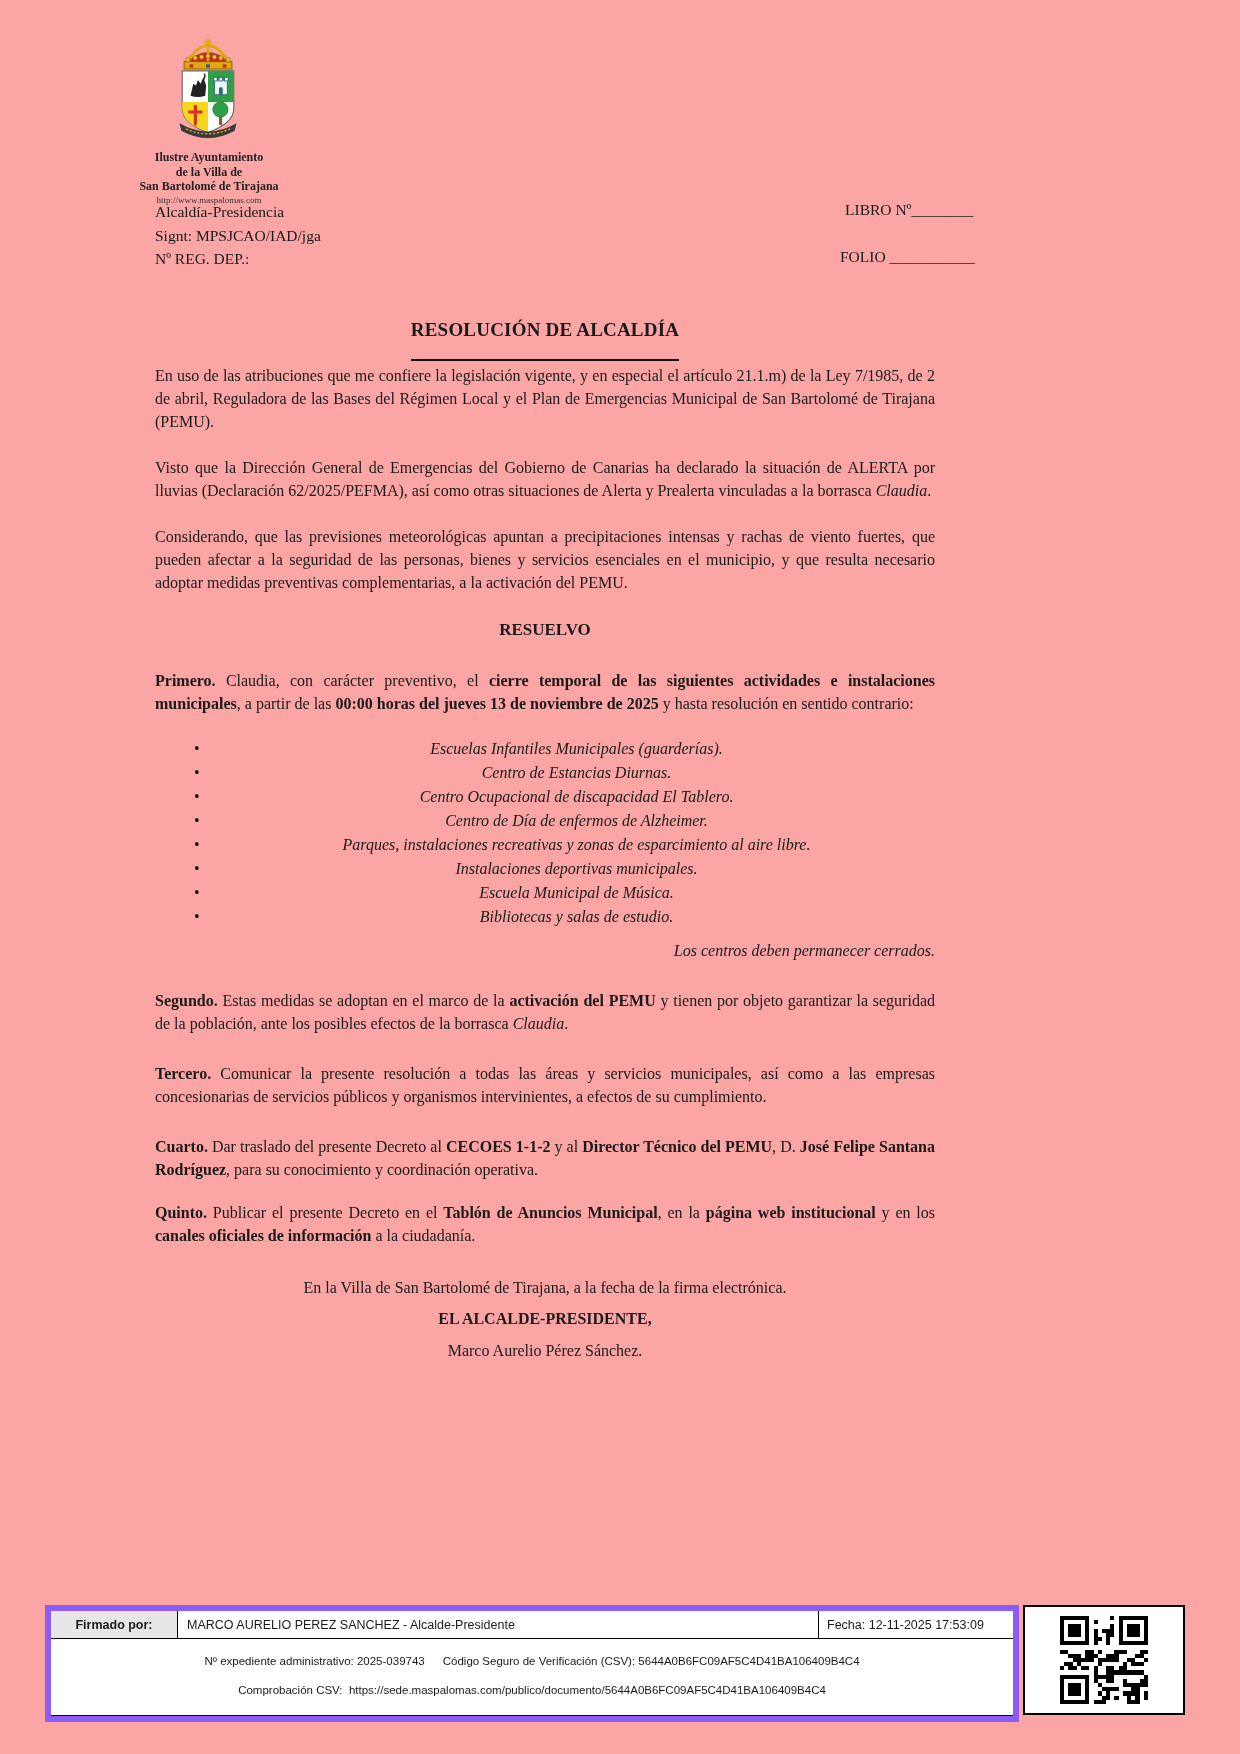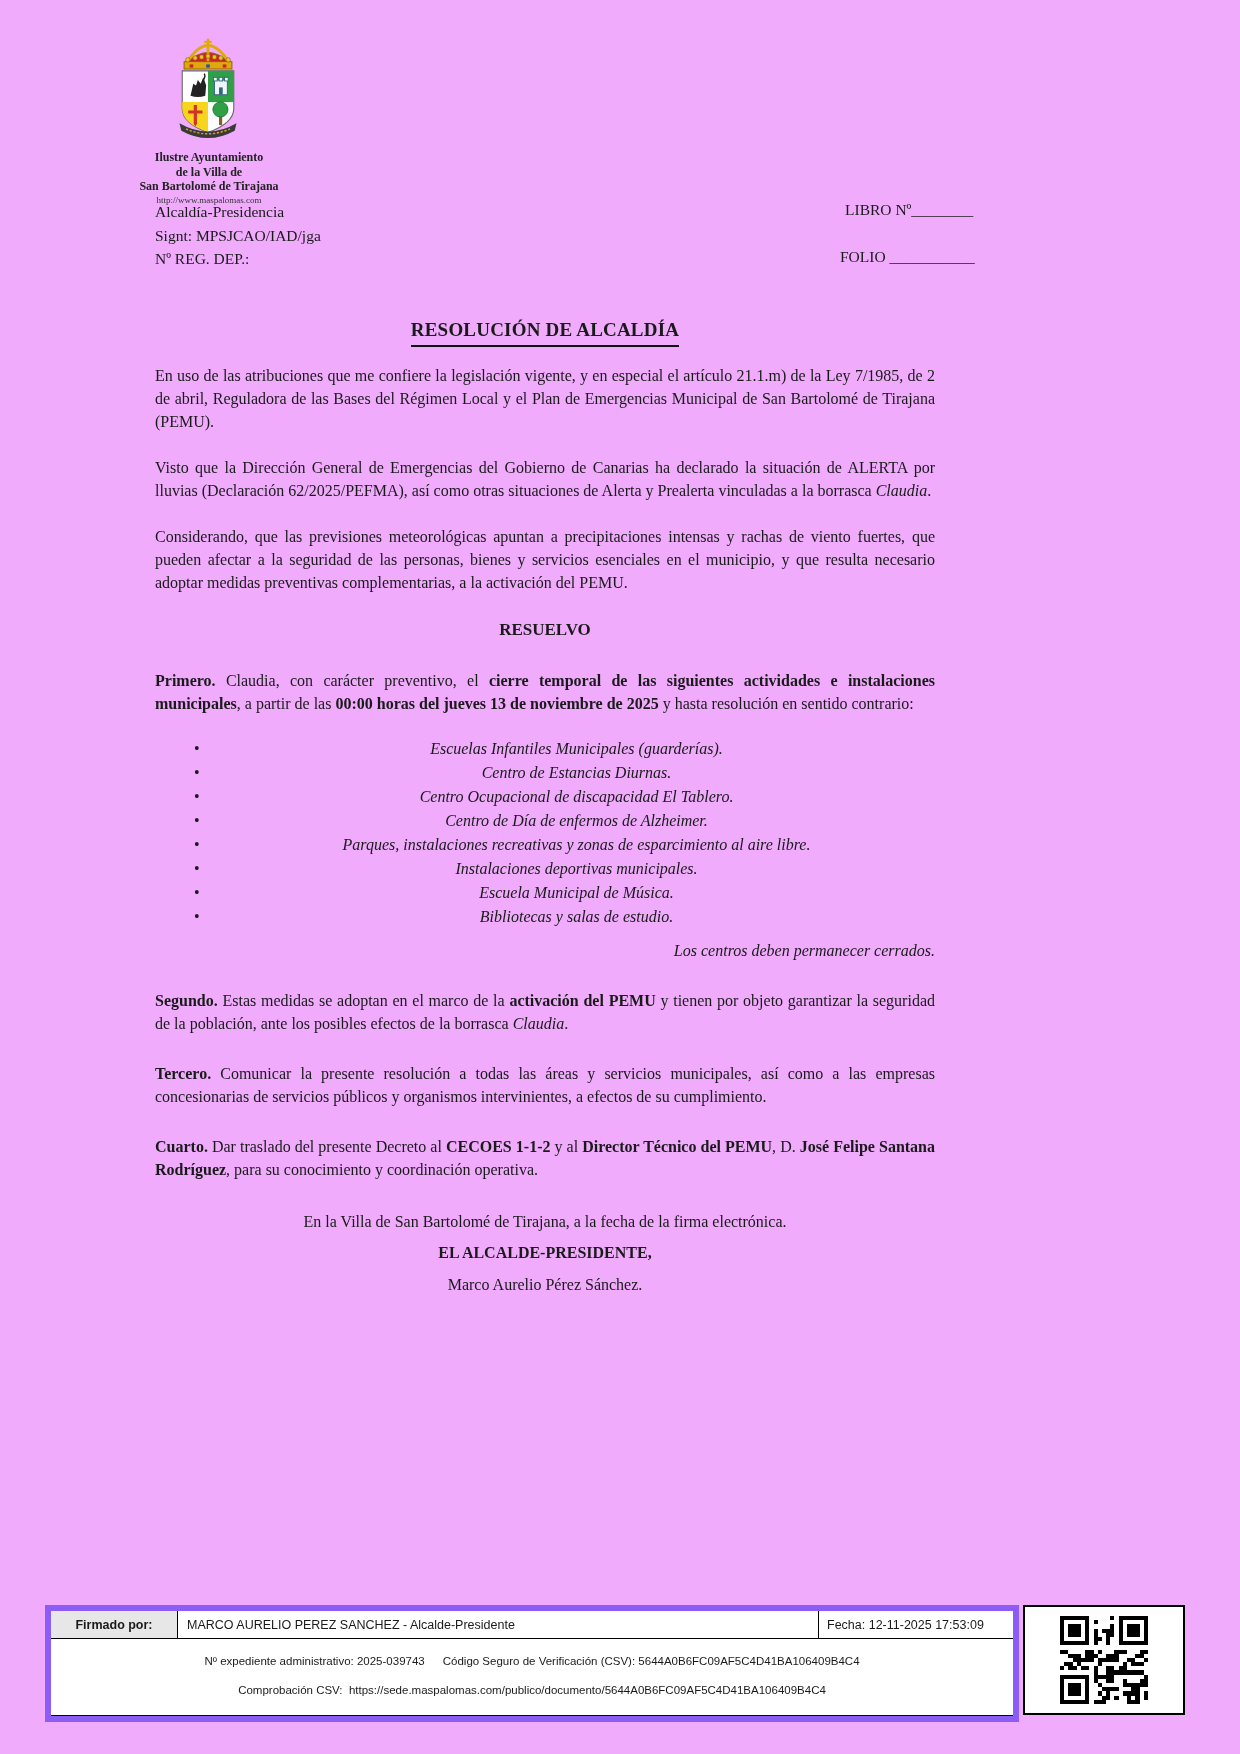--- a/index.html
+++ b/index.html
@@ -1,31 +1,31 @@
 <!DOCTYPE html>
 <html lang="es"><head>
 <meta charset="utf-8">
 <style>
   html,body{margin:0;padding:0;background:#888;}
-  .page{position:relative;width:1240px;height:1754px;margin:0 auto;background:#f0abfc;
+  .page{position:relative;width:1240px;height:1754px;margin:0 auto;background:#fca5a5;
         font-family:"Liberation Serif", serif;color:#1a1a1a;overflow:hidden;}
   
   .crest{position:absolute;left:162px;top:33px;}
   .org{position:absolute;left:104px;top:150px;width:210px;text-align:center;
        font-family:"Liberation Serif",serif;color:#222;}
   .org .l1,.org .l2,.org .l3{font-size:12px;font-weight:bold;line-height:14.5px;}
   .org .l4{font-size:9px;line-height:12px;color:#333;}
   .meta-left{position:absolute;left:155px;top:200px;font-size:15.5px;line-height:23.5px;}
   .libro{position:absolute;left:845px;top:201px;font-size:15.5px;}
   .folio{position:absolute;left:840px;top:248px;font-size:15.5px;}
   
   .doc{position:absolute;left:155px;top:318px;width:780px;font-size:16px;line-height:23px;
        text-align:justify;}
   .title{text-align:center;margin:0 0 22px 0;}
-  .title span{font-size:19px;font-weight:bold;border-bottom:2.5px solid #111;padding-bottom:5px;letter-spacing:.2px;}
+  .title span{font-size:19px;font-weight:bold;border-bottom:2.5px solid #111;padding-bottom:19px;letter-spacing:.2px;}
   .doc p{margin:23px 0 0 0;}
   .doc p.first{margin-top:14px;}
   .resuelvo{text-align:center;font-weight:bold;font-size:17px;margin:24px 0 28px 0;}
   .doc ul{margin:22px 0 0 37px;padding:0;list-style:none;font-style:italic;line-height:24px;text-align:center;}
   .doc li{position:relative;padding-left:26px;}
   .doc li::before{content:"\2022";position:absolute;left:2px;font-style:normal;}
   .cerrados{font-style:italic;margin-top:10px !important;text-align:right;}
   .seg{margin-top:27px !important;}
   .seg-sm{margin-top:20px !important;}
   .closing-place{text-align:center;margin-top:29px !important;}
@@ -129,20 +129,21 @@
         <li>Parques, instalaciones recreativas y zonas de esparcimiento al aire libre.</li>
         <li>Instalaciones deportivas municipales.</li>
         <li>Escuela Municipal de Música.</li>
         <li>Bibliotecas y salas de estudio.</li>
       </ul>
 
     <p class="cerrados"><i>Los centros deben permanecer cerrados.</i></p>
     <p class="seg"><b>Segundo. </b><span>Estas medidas se adoptan en el marco de la </span><b>activación del PEMU</b><span> y tienen por objeto garantizar la seguridad de la población, ante los posibles efectos de la borrasca </span><i>Claudia</i><span>.</span></p>
     <p class="seg"><b>Tercero. </b><span>Comunicar la presente resolución a todas las áreas y servicios municipales, así como a las empresas concesionarias de servicios públicos y organismos intervinientes, a efectos de su cumplimiento.</span></p>
     <p class="seg"><b>Cuarto. </b><span>Dar traslado del presente Decreto al </span><b>CECOES 1-1-2</b><span> y al </span><b>Director Técnico del PEMU</b><span>, D. </span><b>José Felipe Santana Rodríguez</b><span>, para su conocimiento y coordinación operativa.</span></p>
+    <p class="seg-sm"><b>Quinto. </b><span>Publicar el presente Decreto en el </span><b>Tablón de Anuncios Municipal</b><span>, en la </span><b>página web institucional</b><span> y en los </span><b>canales oficiales de información</b><span> a la ciudadanía.</span></p>
 
     <p class="closing-place">En la Villa de San Bartolomé de Tirajana, a la fecha de la firma electrónica.</p>
     <p class="closing-role">EL ALCALDE-PRESIDENTE,</p>
     <p class="closing-name">Marco Aurelio Pérez Sánchez.</p>
   </div>
 
   <div class="ftable">
     <div class="frow1">
       <div class="fcell-label">Firmado por:</div>
       <div class="fcell-name">MARCO AURELIO PEREZ SANCHEZ - Alcalde-Presidente</div>

